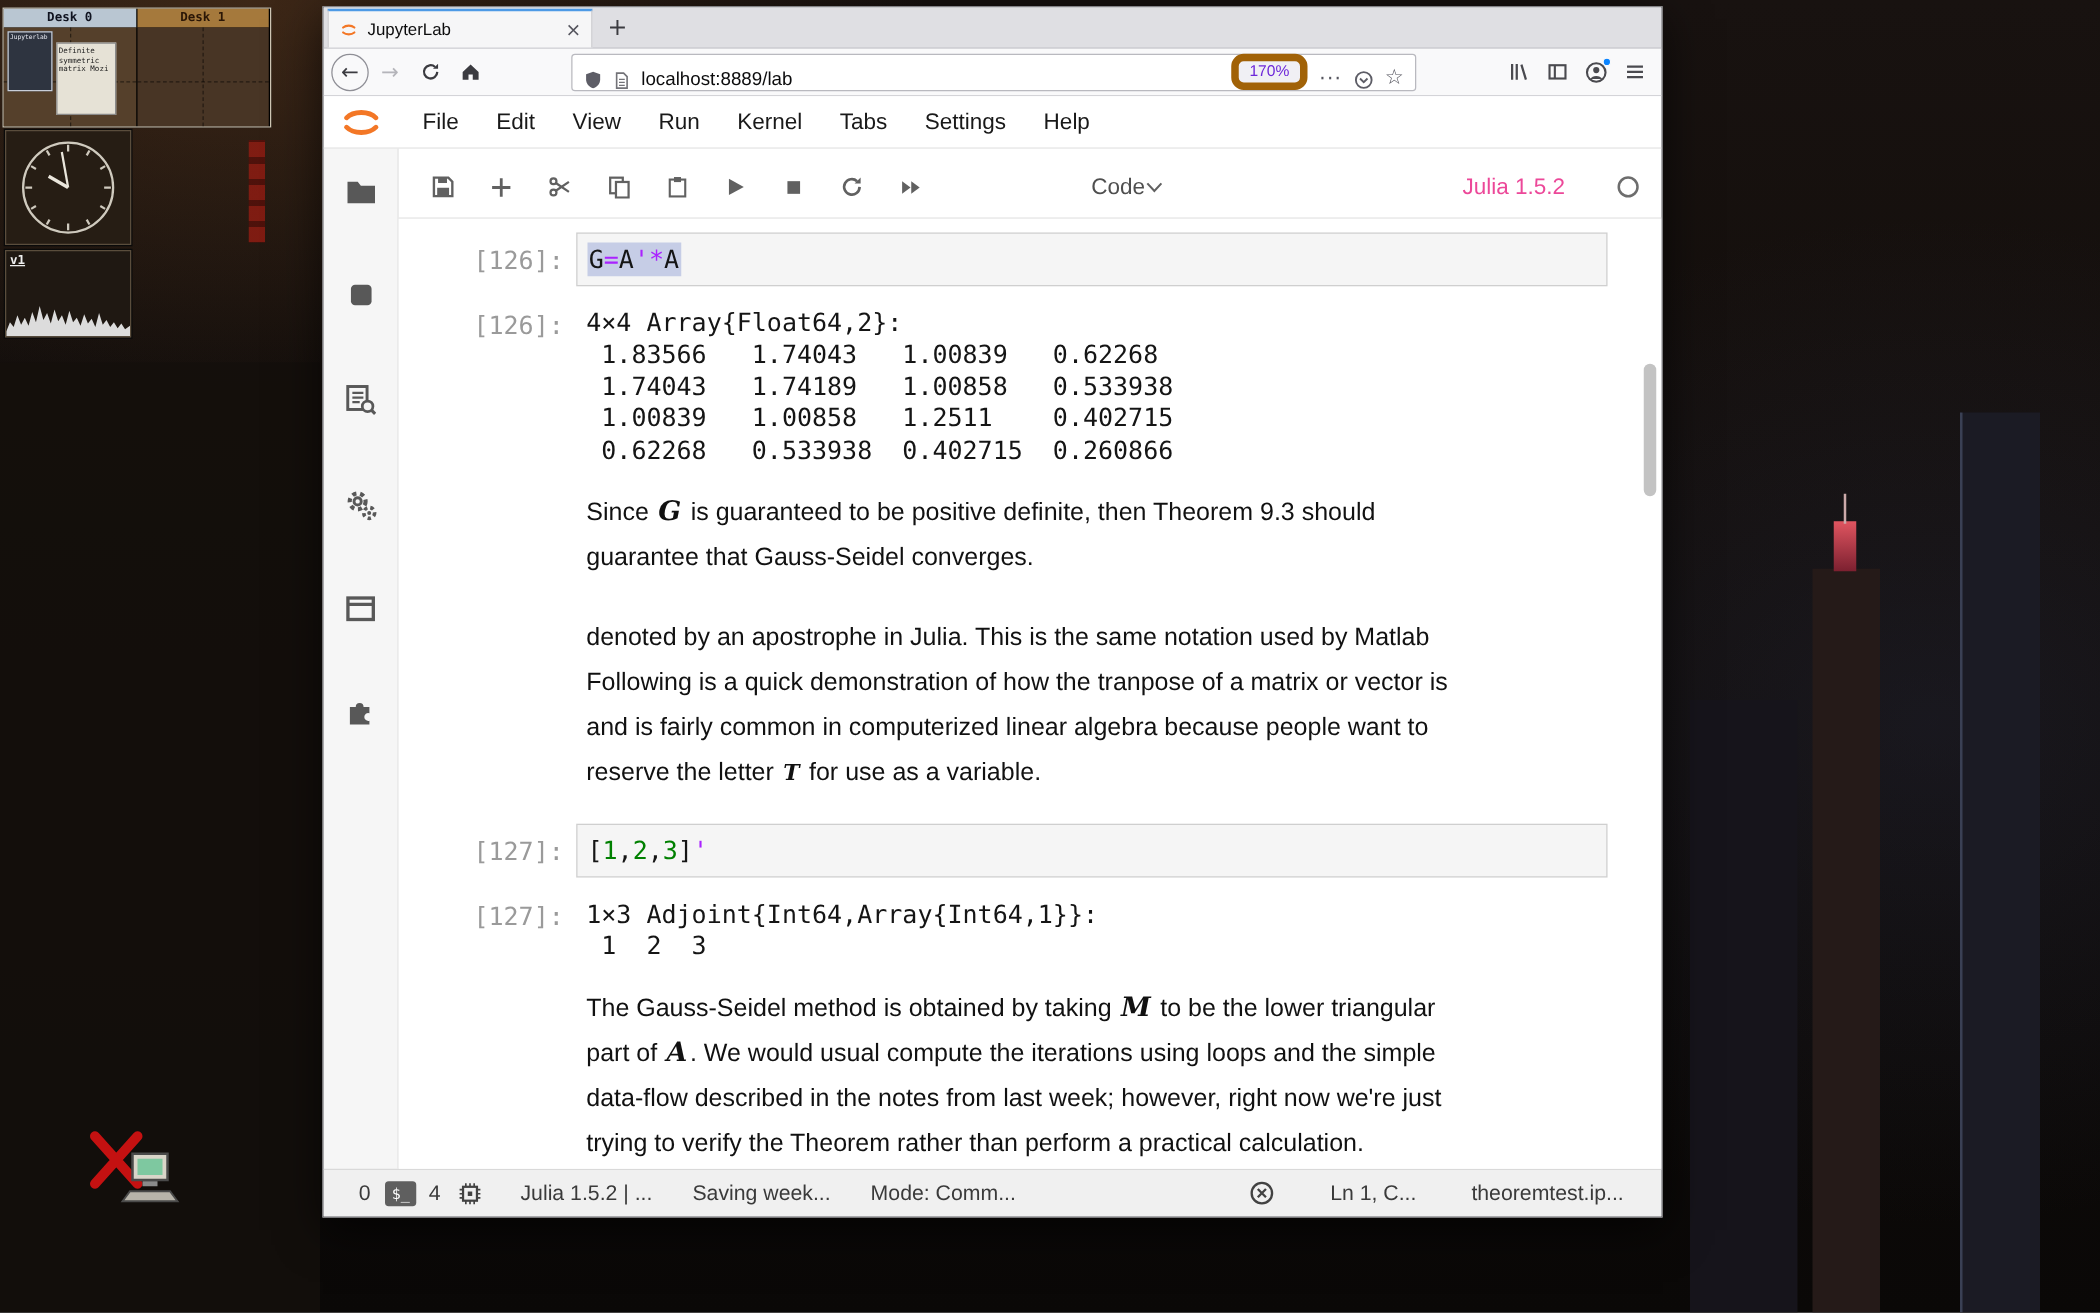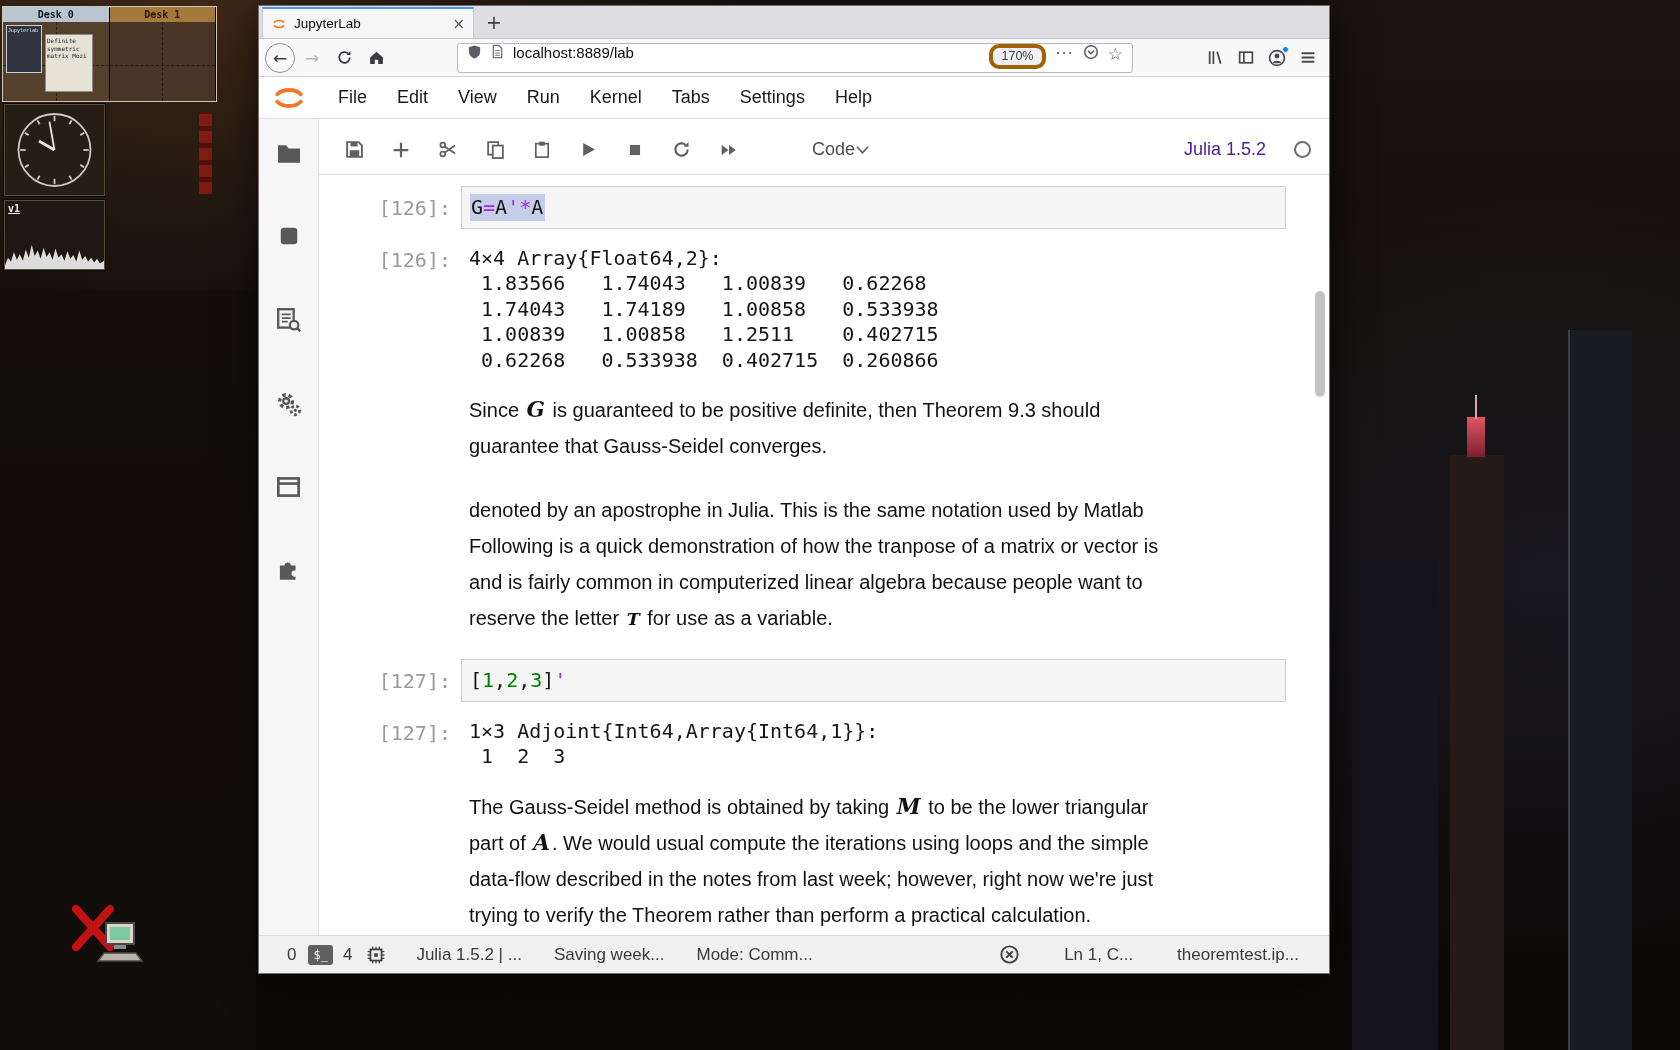--- a/index.html
+++ b/index.html
@@ -67,24 +67,24 @@
   .tab-close{color:#55555e;font-size:15px;font-family:"DejaVu Sans",sans-serif;}
   .newtab{margin:0 0 6px 12px;font-size:19px;color:#3c3c41;font-family:"DejaVu Sans",sans-serif;line-height:1;}
 
   .navbar{height:38px;background:#f9f9fa;border-bottom:1px solid #d4d4d8;display:flex;
       align-items:center;padding:0 6px;gap:2px;flex:none;}
   .nav-btn{width:30px;height:30px;display:flex;align-items:center;justify-content:center;
       font-family:"DejaVu Sans",sans-serif;font-size:17px;color:#3b3b40;flex:none;}
   .back{border:1.5px solid #8f8f96;border-radius:50%;}
   .fwd{color:#b5b5ba;}
   .urlbar{margin-left:64px;width:676px;height:30px;background:#fff;border:1px solid #b9b9bf;
-      border-radius:3px;display:flex;align-items:flex-start;padding:0 9px;gap:9px;flex:none;}
+      border-radius:3px;display:flex;align-items:flex-end;padding:0 9px;gap:9px;flex:none;}
   .url-text{font-size:15px;color:#0c0c0d;white-space:nowrap;}
   .url-spacer{flex:1;}
-  .zoom-pill{font-size:12.5px;color:#404040;border:4px solid #a16207;border-radius:10px;
+  .zoom-pill{font-size:12.5px;color:#6d28d9;border:6px solid #a16207;border-radius:10px;
       padding:1.5px 9px;background:#f0f0f4;white-space:nowrap;}
   .glyph-icon{font-family:"DejaVu Sans",sans-serif;color:#55555e;}
   .nav-right{margin-left:auto;display:flex;align-items:center;gap:13px;padding-right:6px;}
   .avatar-wrap{position:relative;width:18px;height:18px;}
   .avatar-dot{position:absolute;right:-3px;top:-3px;width:7px;height:7px;border-radius:50%;
       background:#0a84ff;border:1.5px solid #f9f9fa;}
 
   
   .jl-menubar{height:42px;background:#fff;border-bottom:1px solid #e0e0e0;display:flex;
       align-items:center;padding-left:12px;flex:none;}
@@ -93,25 +93,25 @@
 
   .jl-body{flex:1;display:flex;min-height:0;}
   .jl-sidebar{width:60px;background:#f6f6f6;border-right:1px solid #e0e0e0;display:flex;
       flex-direction:column;align-items:center;padding-top:24px;gap:59px;flex:none;}
   .jl-sidebar svg{display:block;}
 
   .jl-main{flex:1;display:flex;flex-direction:column;min-width:0;background:#fff;}
   .jl-toolbar{height:56px;border-bottom:1px solid #e0e0e0;display:flex;align-items:center;
       padding:6px 18px 0 26px;gap:28px;flex:none;}
   .tb-icon{flex:none;display:flex;align-items:center;justify-content:center;}
-  .cell-type-select{width:148px;display:flex;justify-content:center;
+  .cell-type-select{margin-left:16px;width:148px;display:flex;justify-content:flex-end;
       align-items:center;flex:none;}
   .cell-type-label{font-size:18px;color:#4f4f4f;}
   .tb-spacer{flex:1;}
-  .kernel-name{font-size:18px;color:#4c1d95;white-space:nowrap;}
+  .kernel-name{font-size:18px;color:#ec4899;margin-right:14px;white-space:nowrap;}
   .kernel-circle{width:17px;height:17px;border-radius:50%;border:2.2px solid #6d6d6d;flex:none;}
 
   .jl-content{flex:1;position:relative;overflow:hidden;padding-top:11px;background:#fff;}
   .nb-scrolltrack{position:absolute;right:3px;top:4px;bottom:4px;width:12px;}
   .nb-thumb{position:absolute;left:1px;right:1px;top:112px;height:106px;background:#c3c3c3;border-radius:6px;}
 
   .cell{display:flex;align-items:flex-start;}
   .prompt{width:132px;flex:none;text-align:right;font:20px/25px "DejaVu Sans Mono",monospace;
       color:#9a9a9a;padding-top:10px;white-space:pre;}
   .prompt.out{padding-top:2px;}

